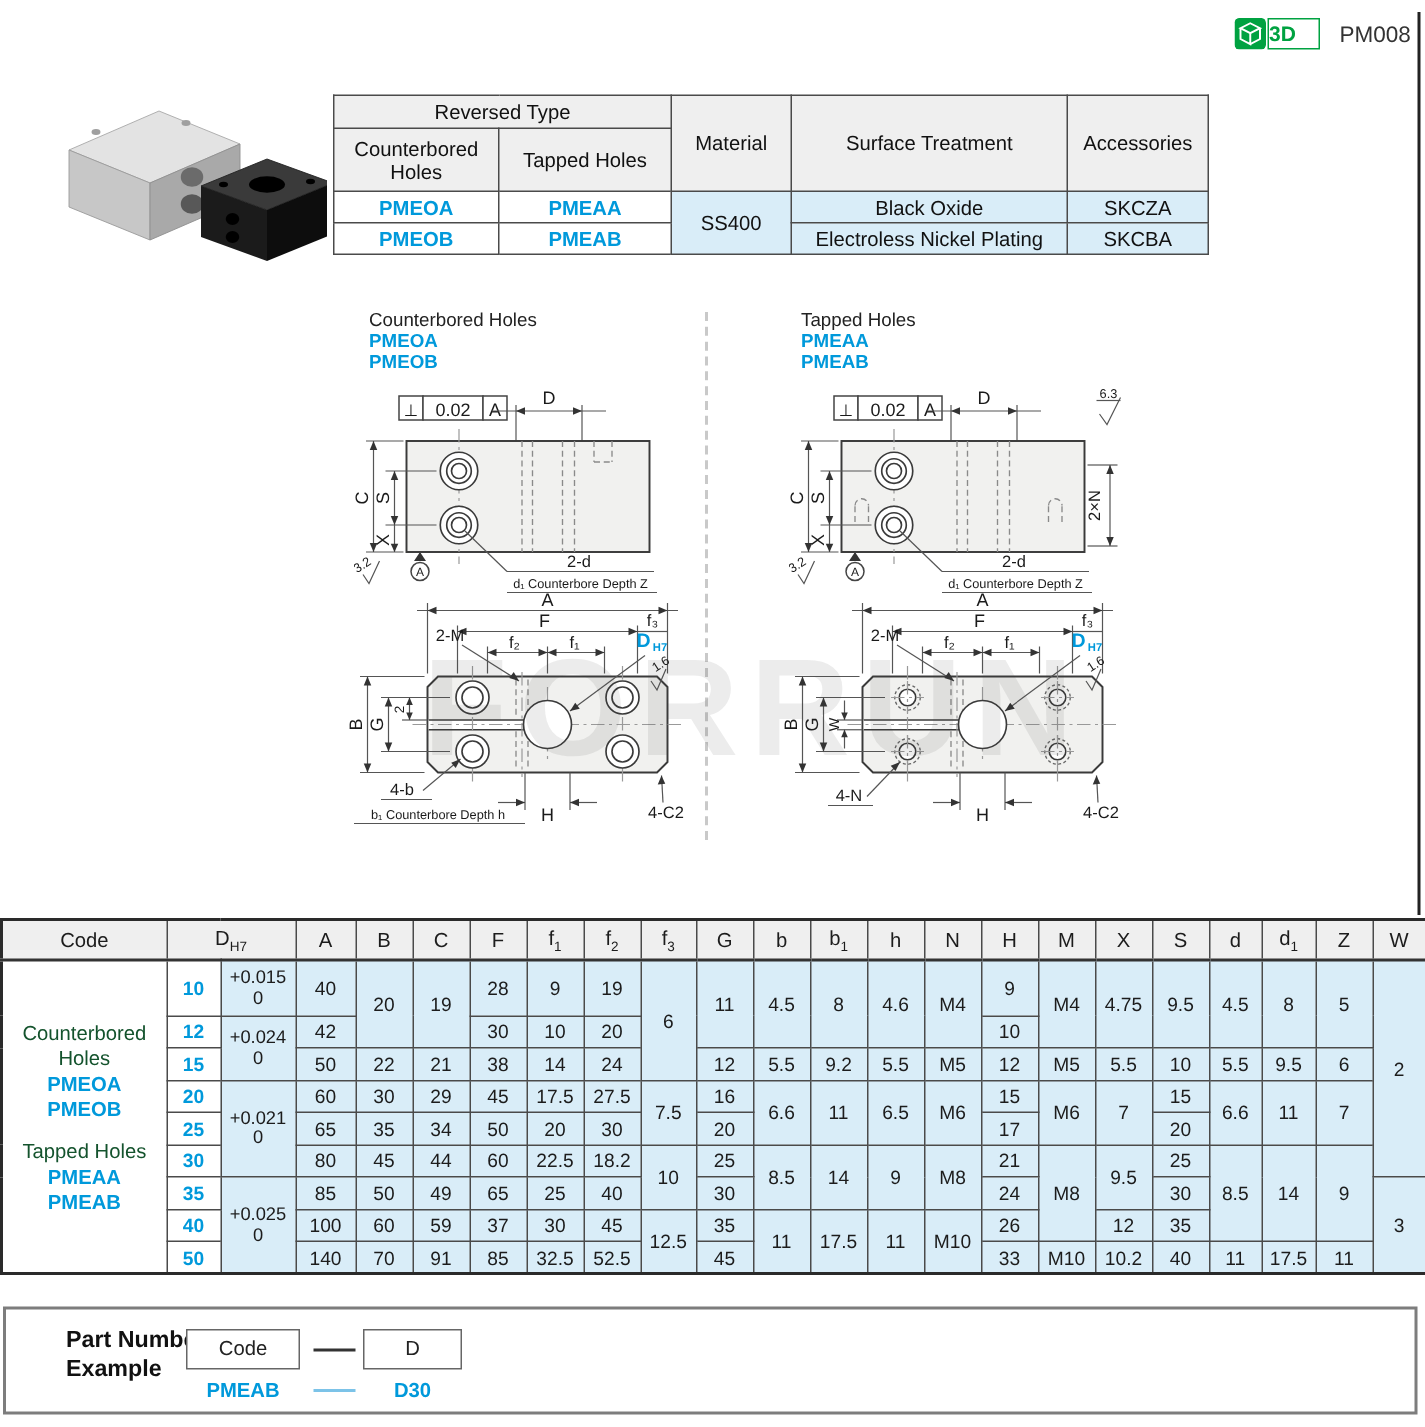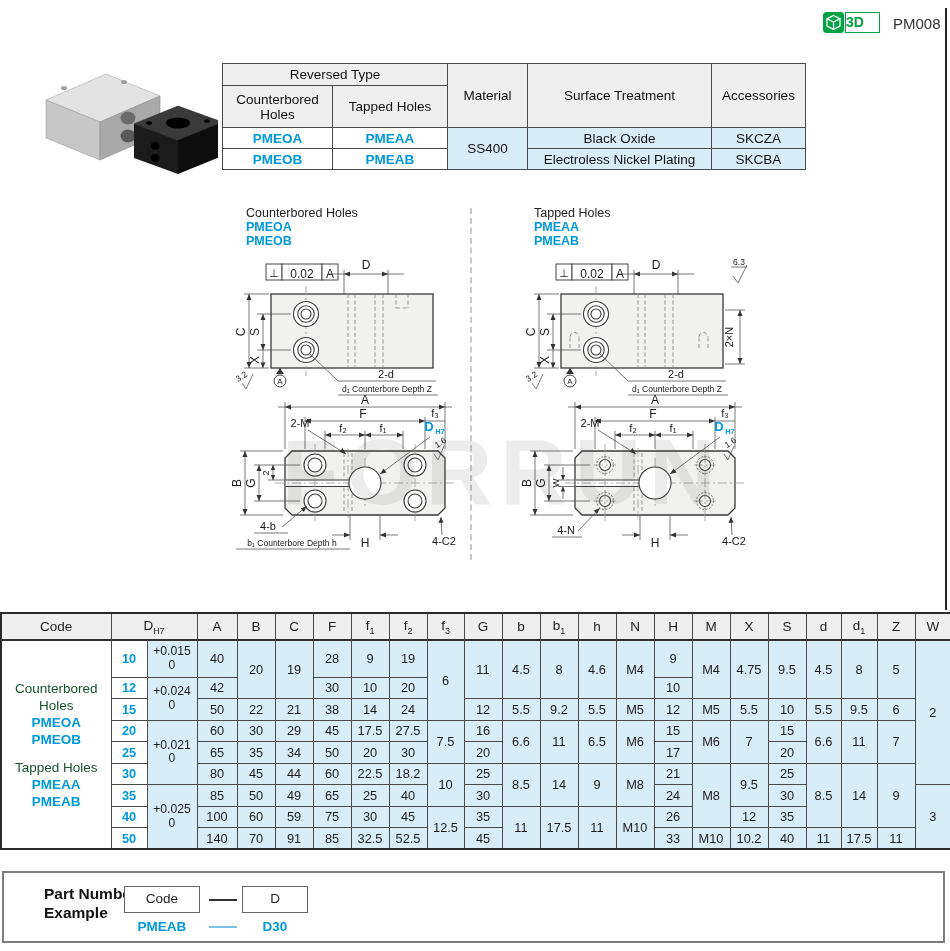--- a/index.html
+++ b/index.html
@@ -672,21 +672,21 @@
             <td class="">30</td>
             <td class="">24</td>
             <td class="">30</td>
             <td rowspan="3" class="">3</td>
           </tr>
           <tr style="height: 21.5px;">
             <td class="num">40</td>
             <td class="">100</td>
             <td class="">60</td>
             <td class="">59</td>
-            <td class="">75</td>
+            <td class="">37</td>
             <td class="">30</td>
             <td class="">45</td>
             <td rowspan="2" class="">12.5</td>
             <td class="">35</td>
             <td rowspan="2" class="">11</td>
             <td rowspan="2" class="">17.5</td>
             <td rowspan="2" class="">11</td>
             <td rowspan="2" class="">M10</td>
             <td class="">26</td>
             <td class="">12</td>

